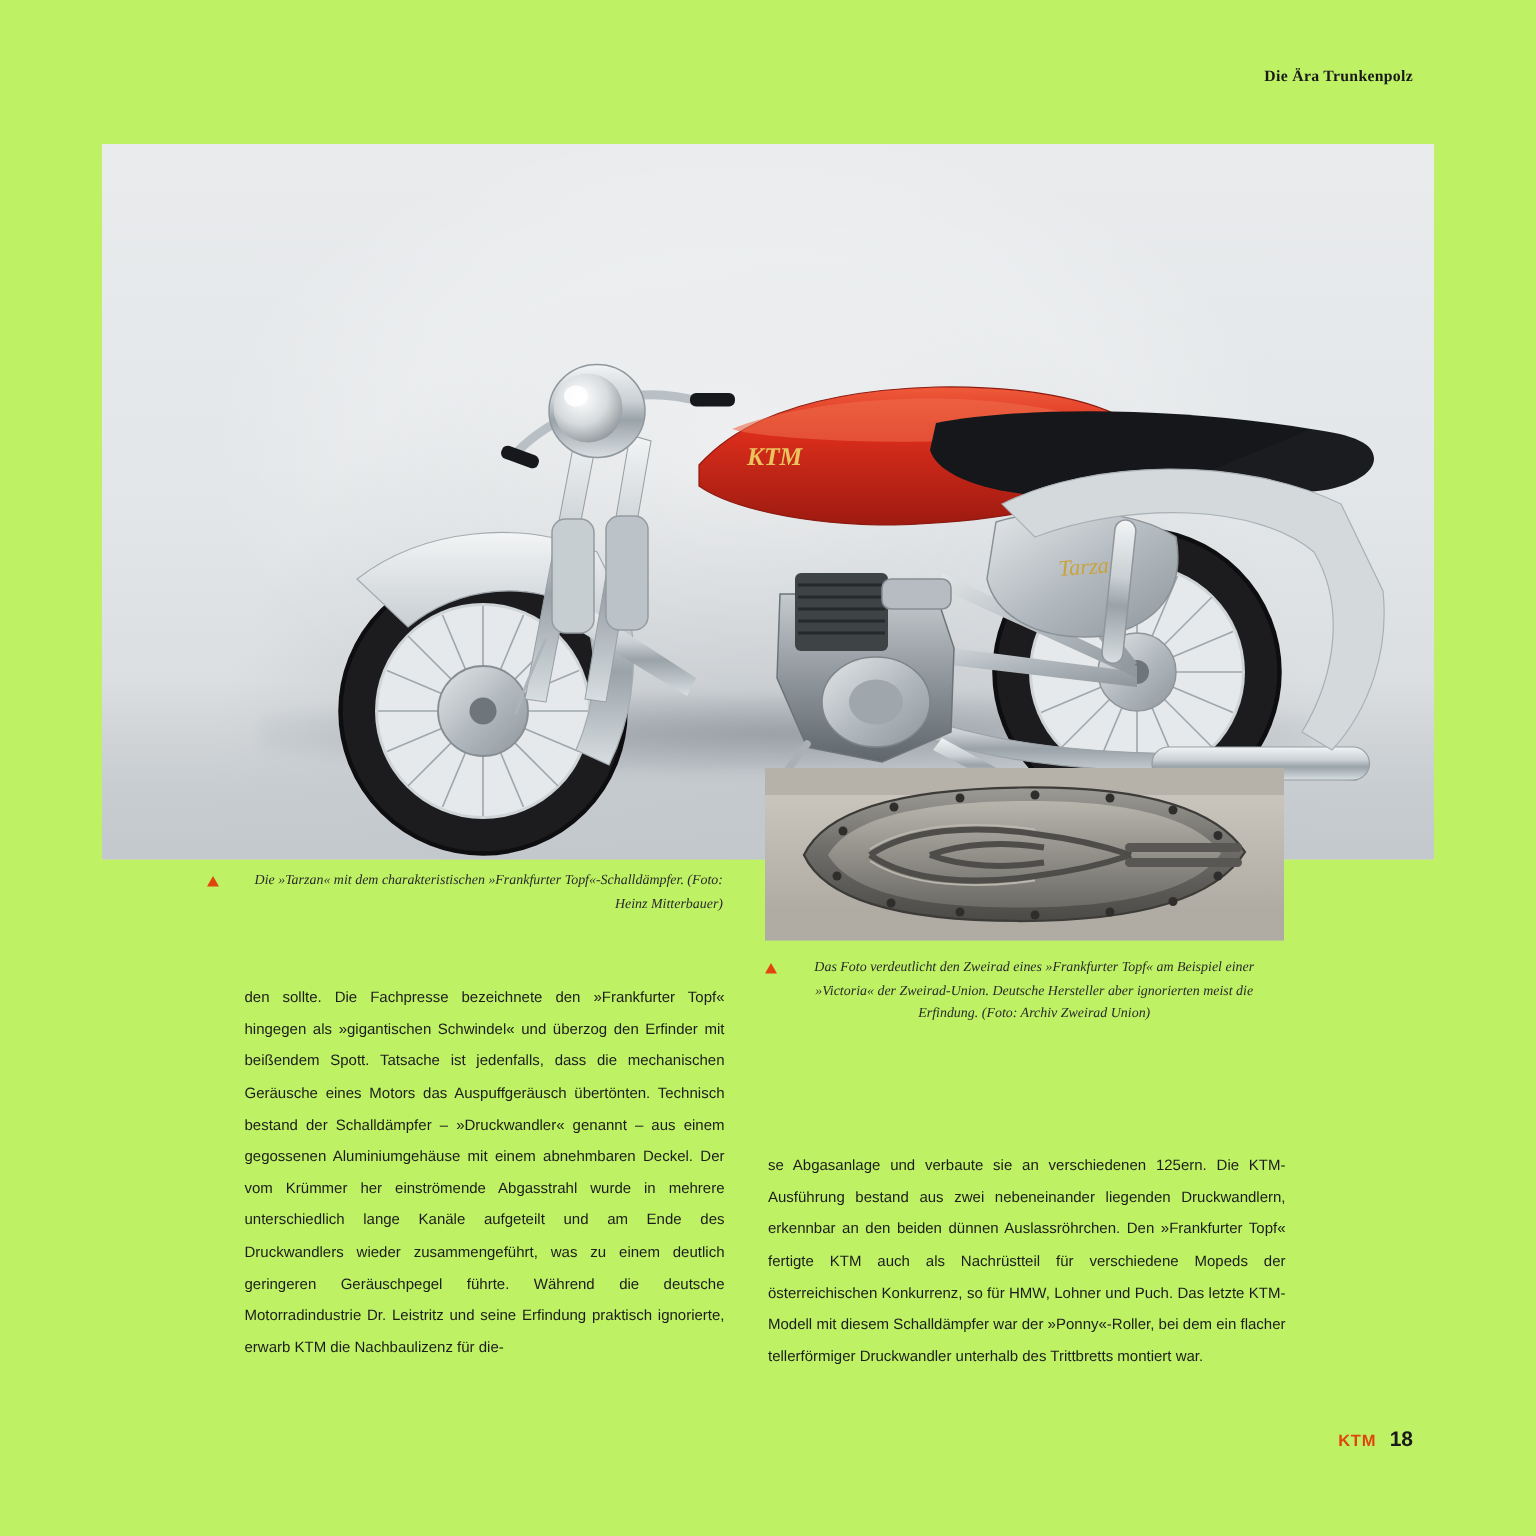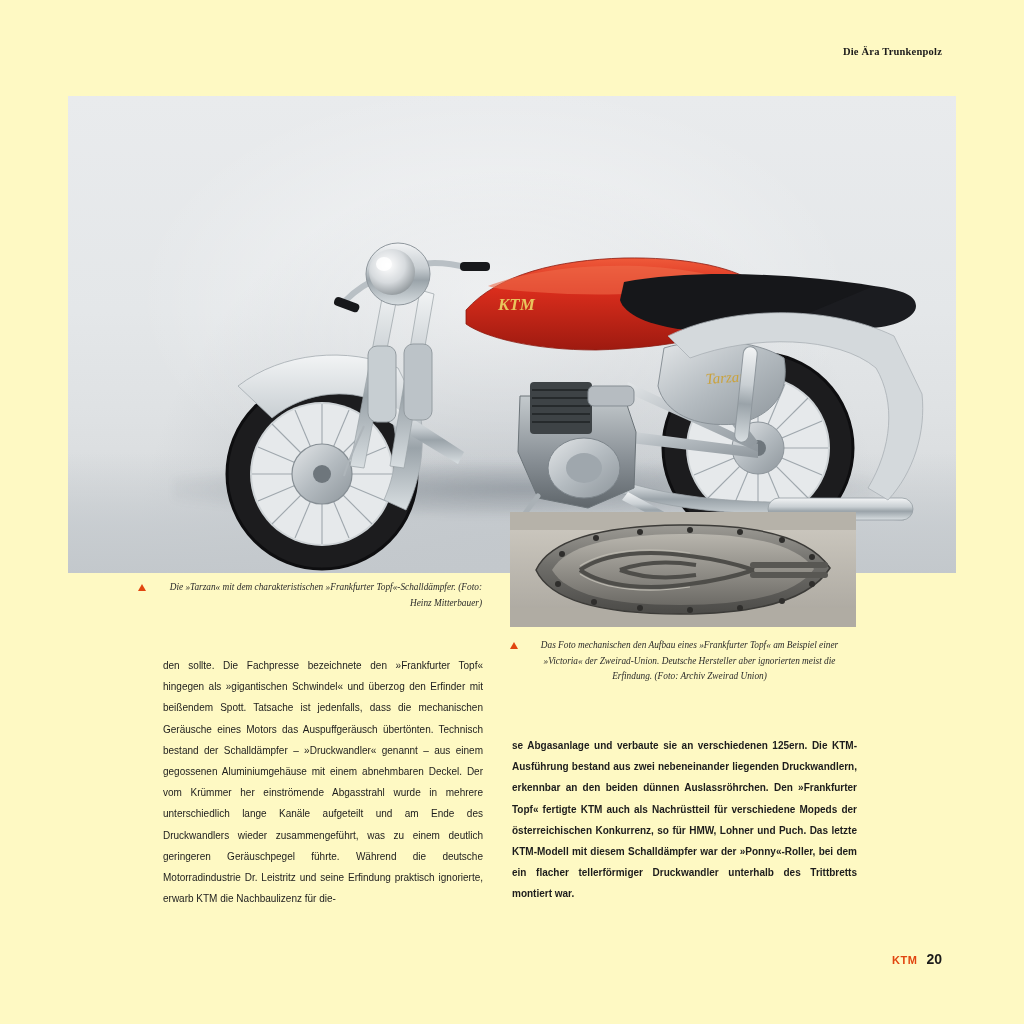--- a/index.html
+++ b/index.html
@@ -11,21 +11,21 @@
     width: 1024px;
     height: 1024px;
     font-family: "Liberation Sans", sans-serif;
     overflow: hidden;
   }
   .page {
     position: absolute;
     left: 0; top: 0;
     width: 1024px;
     height: 1024px;
-    background: #fef9c3;
+    background: #bef264;
   }
   
   .running-head {
     position: absolute;
     right: 82px;
     top: 46px;
     font-family: "Liberation Serif", serif;
     font-weight: bold;
     font-size: 10.5px;
     letter-spacing: 0.2px;
@@ -120,23 +120,22 @@
     text-justify: inter-word;
   }
   .col p { margin: 0; }
   .col-left {
     left: 163px;
     top: 655px;
     width: 320px;
   }
   .col-right {
     left: 512px;
-    top: 735px;
+    top: 767px;
     width: 345px;
-    font-weight: bold;
   }
 
   
   .folio {
     position: absolute;
     right: 82px;
     bottom: 57px;
     display: flex;
     align-items: baseline;
     gap: 9px;
@@ -380,28 +379,28 @@
         <circle cx="302" cy="45" r="3"></circle>
           <circle cx="302" cy="72" r="3"></circle>
       </g>
     </svg>
   </div>
 
   <div class="tri tri-main"></div>
   <div class="caption caption-main">Die »Tarzan« mit dem charakteristischen »Frankfurter Topf«-Schalldämpfer. (Foto: Heinz Mitterbauer)</div>
 
   <div class="tri tri-inset"></div>
-  <div class="caption caption-inset">Das Foto mechanischen den Aufbau eines »Frankfurter Topf« am Beispiel einer »Victoria« der Zweirad-Union. Deutsche Hersteller aber ignorierten meist die Erfindung. (Foto: Archiv Zweirad Union)</div>
+  <div class="caption caption-inset">Das Foto verdeutlicht den Zweirad eines »Frankfurter Topf« am Beispiel einer »Victoria« der Zweirad-Union. Deutsche Hersteller aber ignorierten meist die Erfindung. (Foto: Archiv Zweirad Union)</div>
 
   <div class="col col-left">
     <p>den sollte. Die Fachpresse bezeichnete den »Frankfurter Topf« hingegen als »gigantischen Schwindel« und überzog den Erfinder mit beißendem Spott. Tatsache ist jedenfalls, dass die mechanischen Geräusche eines Motors das Auspuffgeräusch übertönten. Technisch bestand der Schalldämpfer – »Druckwandler« genannt – aus einem gegossenen Aluminiumgehäuse mit einem abnehmbaren Deckel. Der vom Krümmer her einströmende Abgasstrahl wurde in mehrere unterschiedlich lange Kanäle aufgeteilt und am Ende des Druckwandlers wieder zusammengeführt, was zu einem deutlich geringeren Geräuschpegel führte. Während die deutsche Motorradindustrie Dr. Leistritz und seine Erfindung praktisch ignorierte, erwarb KTM die Nachbaulizenz für die-</p>
   </div>
 
   <div class="col col-right">
     <p>se Abgasanlage und verbaute sie an verschiedenen 125ern. Die KTM-Ausführung bestand aus zwei nebeneinander liegenden Druckwandlern, erkennbar an den beiden dünnen Auslassröhrchen. Den »Frankfurter Topf« fertigte KTM auch als Nachrüstteil für verschiedene Mopeds der österreichischen Konkurrenz, so für HMW, Lohner und Puch. Das letzte KTM-Modell mit diesem Schalldämpfer war der »Ponny«-Roller, bei dem ein flacher tellerförmiger Druckwandler unterhalb des Trittbretts montiert war.</p>
   </div>
 
   <div class="folio">
     <span class="folio-brand">KTM</span>
-    <span class="folio-num">20</span>
+    <span class="folio-num">18</span>
   </div>
 
 </div>
 
 </body></html>

